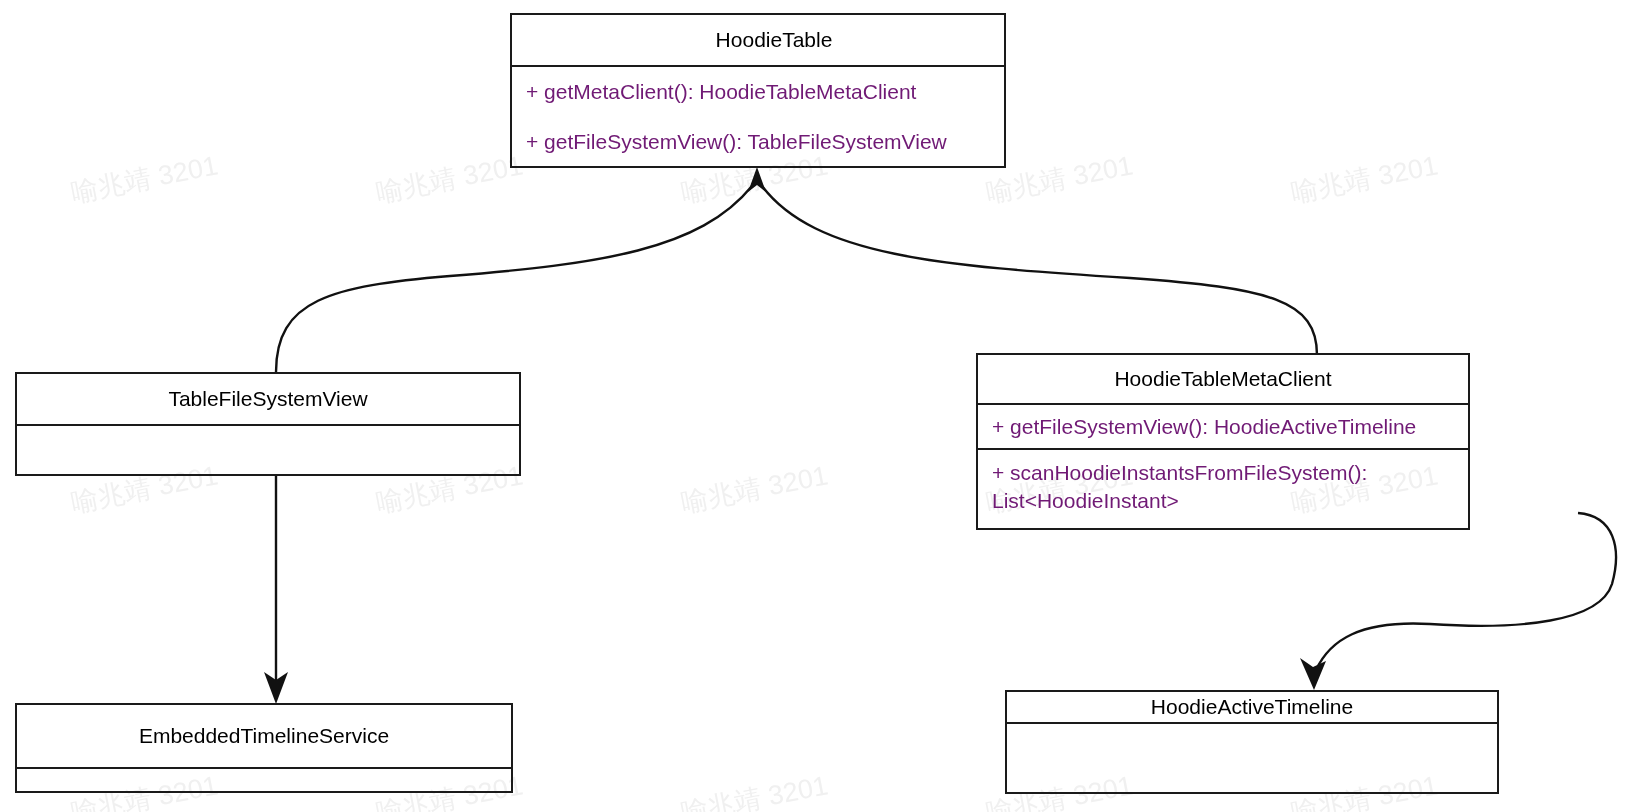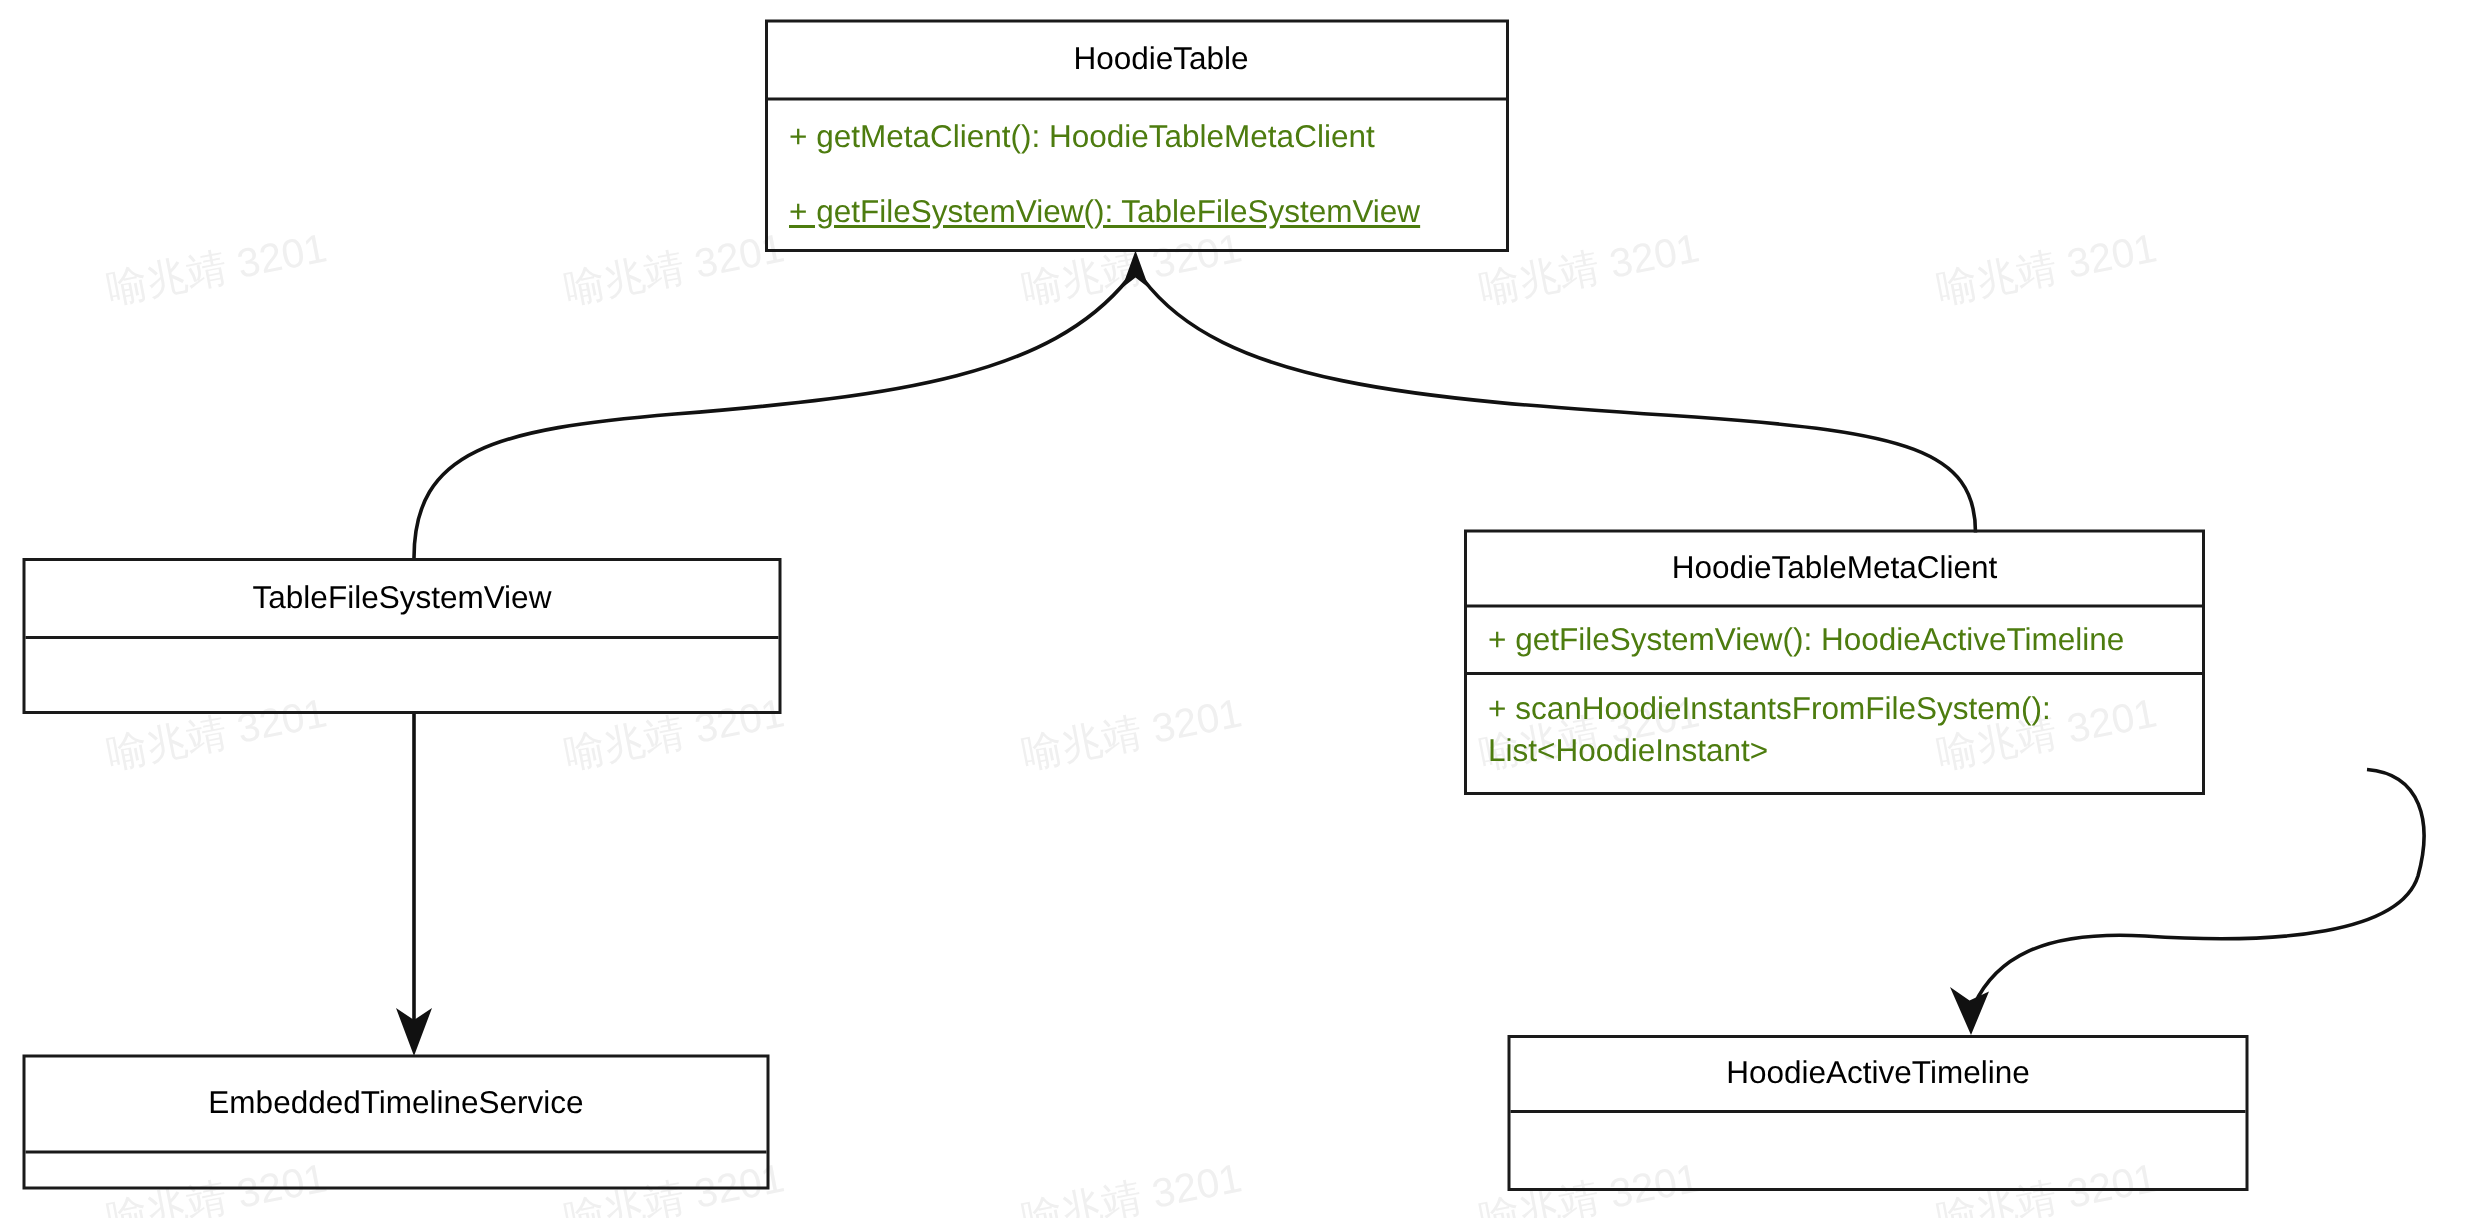--- a/index.html
+++ b/index.html
@@ -47,21 +47,21 @@
     color: #000000;
     border-bottom: 2px solid #1a1a1a;
     display: flex;
     align-items: center;
     justify-content: center;
     white-space: nowrap;
   }
   .uml-compartment {
     box-sizing: border-box;
     font-size: 21px;
-    color: #4d7c0f;
+    color: #701a75;
     padding: 0 14px;
     display: flex;
     align-items: center;
   }
   .uml-compartment.divided {
     border-bottom: 2px solid #1a1a1a;
   }
   .uml-compartment.two-line {
     display: block;
     padding-top: 9px;
@@ -126,21 +126,21 @@
     <path class="edge-line" d="M 276,476 L 276,684"></path>
     <polygon class="edge-head" points="276,704 264,672 276,680 288,672"></polygon>
 
     <path class="edge-line" d="M 1578,513 C 1614,516 1622,548 1612,584 C 1600,622 1520,630 1430,624 C 1360,620 1330,640 1316,670"></path>
     <polygon class="edge-head" points="1314,690 1300,658 1313,667 1326,661"></polygon>
   </svg>
 
   <div class="uml-box" id="box-hoodie-table" style="left:510px; top:13px; width:496px; height:155px;">
     <div class="uml-title" style="height:52px;padding-left:32px;">HoodieTable</div>
     <div class="uml-compartment" style="height:50px;">+ getMetaClient(): HoodieTableMetaClient</div>
-    <div class="uml-compartment" style="height:49px;text-decoration:underline;">+ getFileSystemView(): TableFileSystemView</div>
+    <div class="uml-compartment" style="height:49px;">+ getFileSystemView(): TableFileSystemView</div>
   </div>
 
   <div class="uml-box" id="box-table-file-system-view" style="left:15px; top:372px; width:506px; height:104px;">
     <div class="uml-title" style="height:52px;">TableFileSystemView</div>
     <div class="uml-compartment empty" style="height:48px;"></div>
   </div>
 
   <div class="uml-box" id="box-hoodie-table-meta-client" style="left:976px; top:353px; width:494px; height:177px;">
     <div class="uml-title" style="height:50px;">HoodieTableMetaClient</div>
     <div class="uml-compartment divided" style="height:45px;">+ getFileSystemView(): HoodieActiveTimeline</div>
@@ -149,17 +149,17 @@
       <div>List&lt;HoodieInstant&gt;</div>
     </div>
   </div>
 
   <div class="uml-box" id="box-embedded-timeline-service" style="left:15px; top:703px; width:498px; height:90px;">
     <div class="uml-title" style="height:64px;">EmbeddedTimelineService</div>
     <div class="uml-compartment empty" style="height:36px;"></div>
   </div>
 
   <div class="uml-box" id="box-hoodie-active-timeline" style="left:1005px; top:690px; width:494px; height:104px;">
-    <div class="uml-title" style="height:50px;">HoodieActiveTimeline</div>
+    <div class="uml-title" style="height:32px;">HoodieActiveTimeline</div>
     <div class="uml-compartment empty" style="height:50px;"></div>
   </div>
 
 </div>
 
 </body></html>

